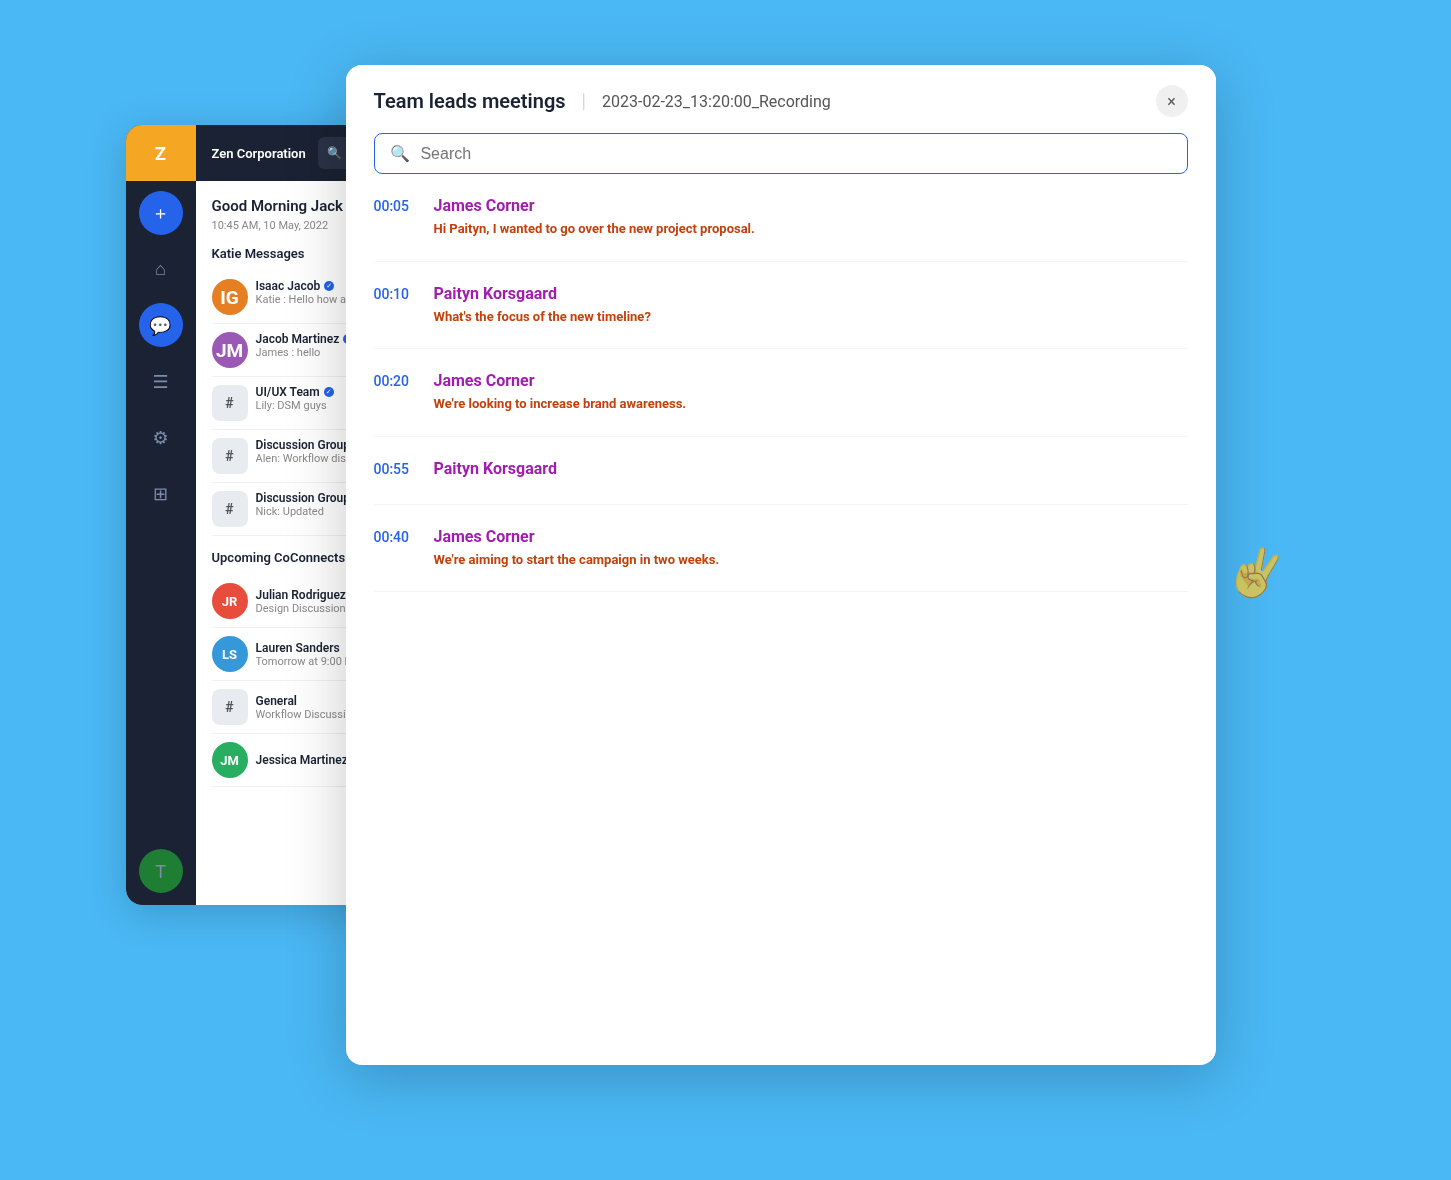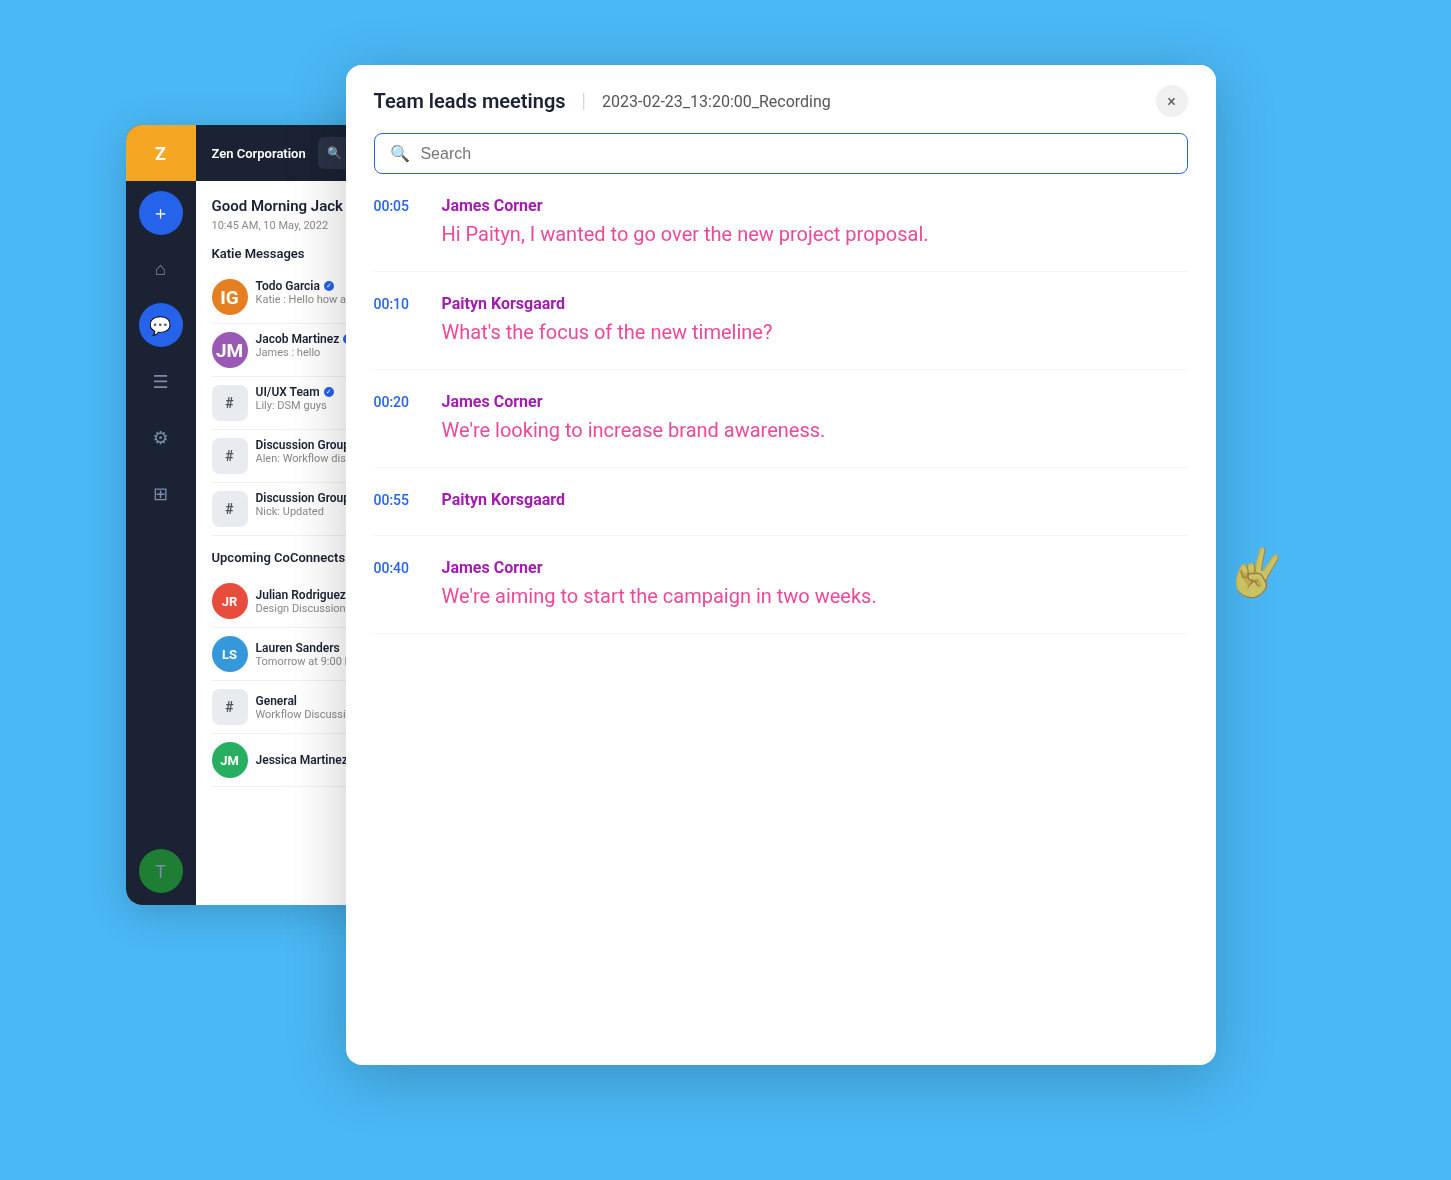--- a/index.html
+++ b/index.html
@@ -525,21 +525,21 @@
     }
 
     .fg-body {
       flex: 1;
       overflow-y: auto;
       padding: 0 28px 28px 28px;
     }
 
     .transcript-entry {
       display: flex;
-      gap: 20px;
+      gap: 12px;
       padding: 22px 0;
       border-bottom: 1px solid #f5f5f5;
     }
 
     .transcript-time {
       font-size: 14px;
       color: #2563eb;
       font-weight: 500;
       min-width: 48px;
       flex-shrink: 0;
@@ -549,23 +549,24 @@
     .transcript-content {}
 
     .transcript-speaker {
       font-size: 16px;
       font-weight: 700;
       color: #a21caf;
       margin-bottom: 4px;
     }
 
     .transcript-text {
-      font-size: 20px;
-      color: #ec4899;
+      font-size: 13px;
+      color: #c2410c;
       line-height: 1.5;
+      font-weight: bold;
     }
   </style>
 </head>
 <body>
 
 <div class="outer-wrapper">
 
   <div class="bg-window">
 
     <div class="sidebar">
@@ -604,21 +605,21 @@
 
           <div class="section-header">
             <span class="section-title">Katie Messages</span>
             <span class="mark-all">Mark all as read</span>
           </div>
 
           <div class="message-item">
             <div class="msg-avatar" style="background:#e67e22;">IG</div>
             <div class="msg-body">
               <div class="msg-name-row">
-                <span class="msg-name">Todo Garcia</span>
+                <span class="msg-name">Isaac Jacob</span>
                 <div class="verified-dot">✓</div>
               </div>
               <div class="msg-preview">Katie : Hello how are you?</div>
             </div>
             <span class="msg-time">11:43 AM</span>
           </div>
 
           <div class="message-item">
             <div class="msg-avatar" style="background:#9b59b6;">JM</div>
             <div class="msg-body">

